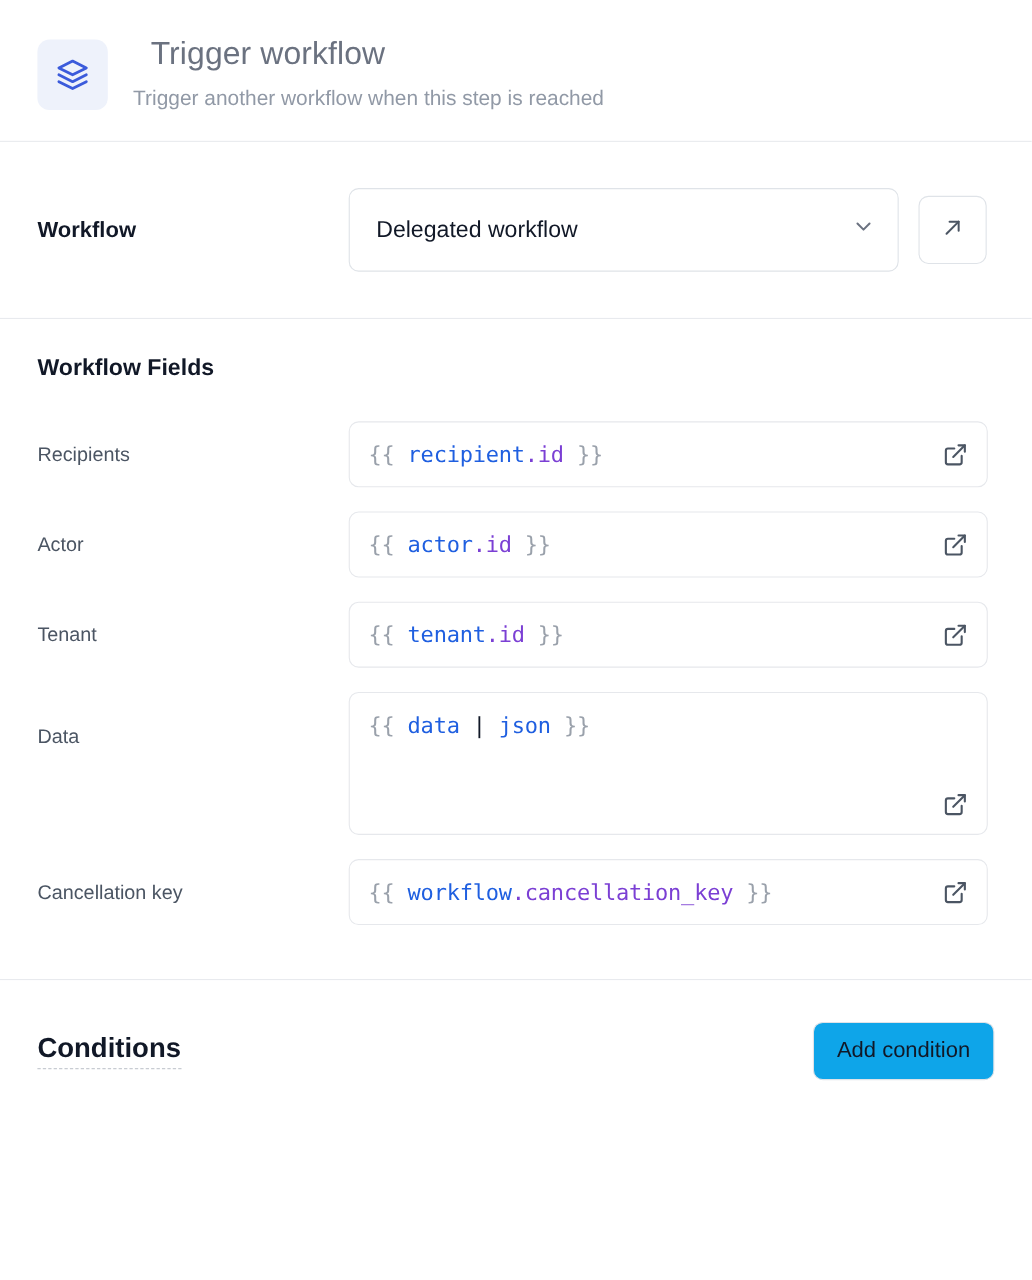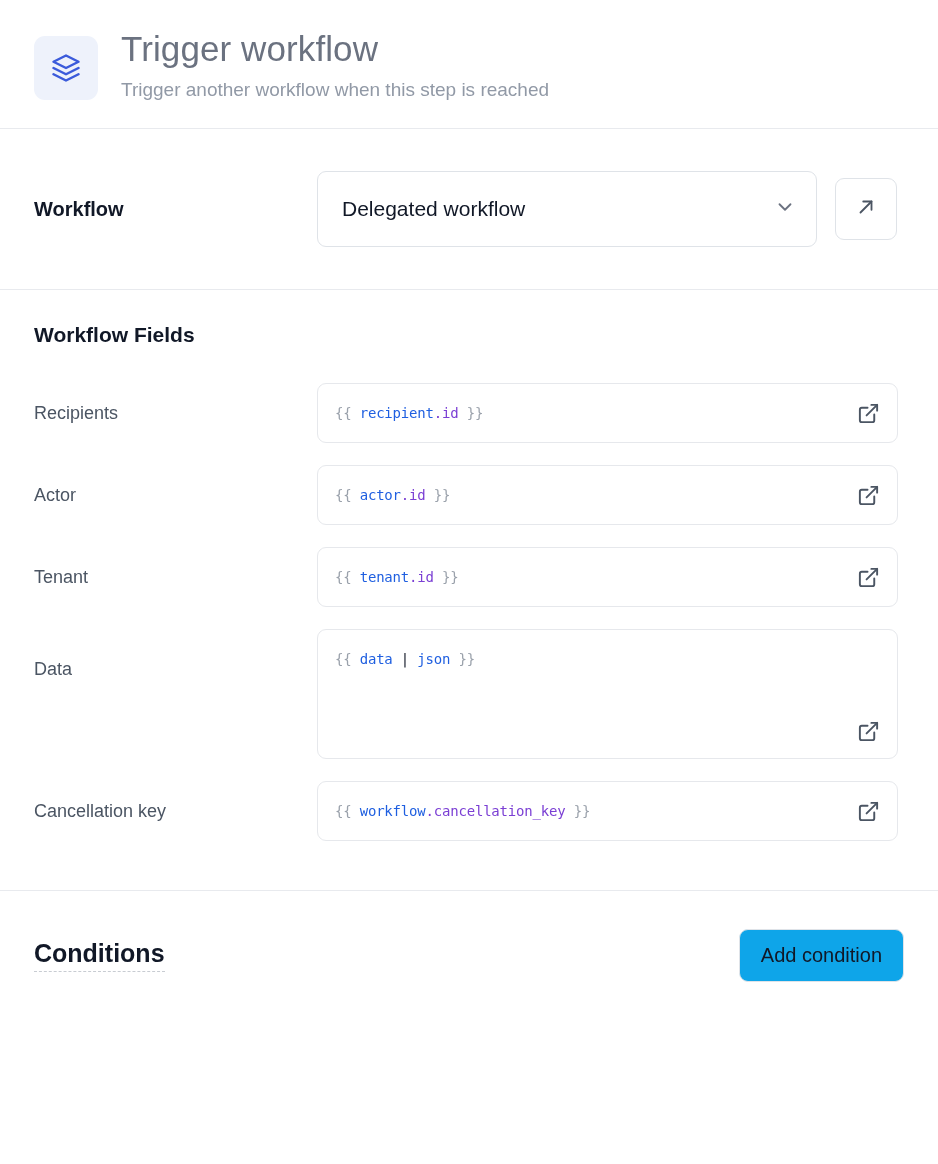--- a/index.html
+++ b/index.html
@@ -40,26 +40,26 @@
     border-radius: 11px;
     background: #eef2fb;
     display: flex;
     align-items: center;
     justify-content: center;
     margin-top: 8px;
   }
   .header-icon-box svg { display: block; }
   .header-text { padding-top: 4px; }
   .header-title {
-    font-size: 35px;
+    font-size: 29px;
     line-height: 34px;
     font-weight: 400;
     color: #6b7280;
     letter-spacing: 0.1px;
-    margin: 0 0 11px 0;
+    margin: 0 0 11px 16px;
   }
   .header-sub {
     font-size: 19px;
     line-height: 25px;
     font-weight: 400;
     color: #9199a6;
     margin: 0;
   }
 
   .divider {
@@ -154,21 +154,21 @@
     padding: 15px 62px 15px 17px;
     display: flex;
     align-items: center;
   }
   .code-input.area {
     min-height: 130px;
     align-items: flex-start;
   }
   .code-text {
     font-family: "DejaVu Sans Mono", "Liberation Mono", monospace;
-    font-size: 14px;
+    font-size: 20px;
     line-height: 28px;
     white-space: pre;
     letter-spacing: -0.2px;
   }
   .tok-brace { color: #9aa1ab; }
   .tok-root  { color: #1f5fe0; }
   .tok-prop  { color: #7b3fd4; }
   .tok-pipe  { color: #111827; }
   .tok-filter{ color: #1f5fe0; }
 

